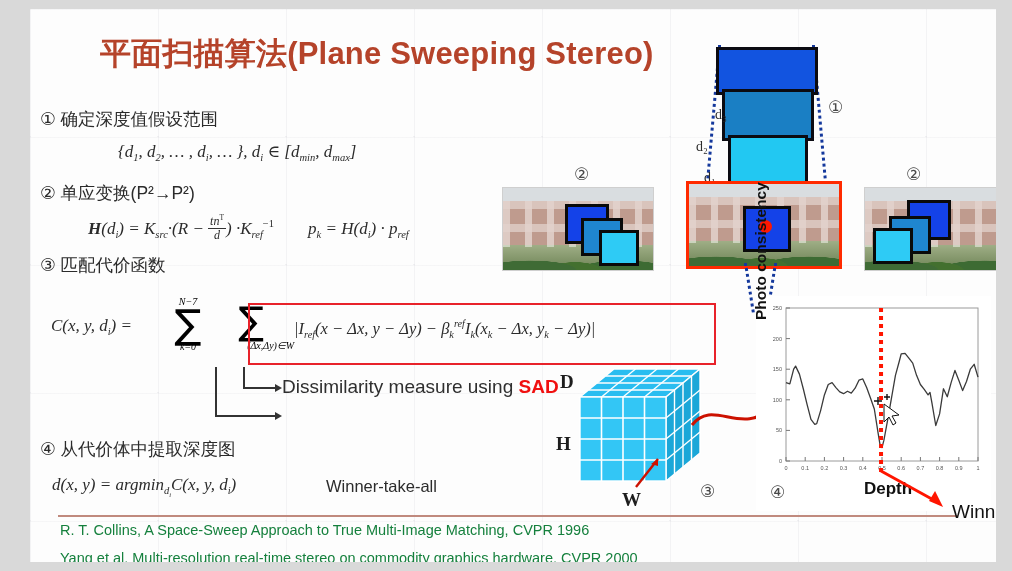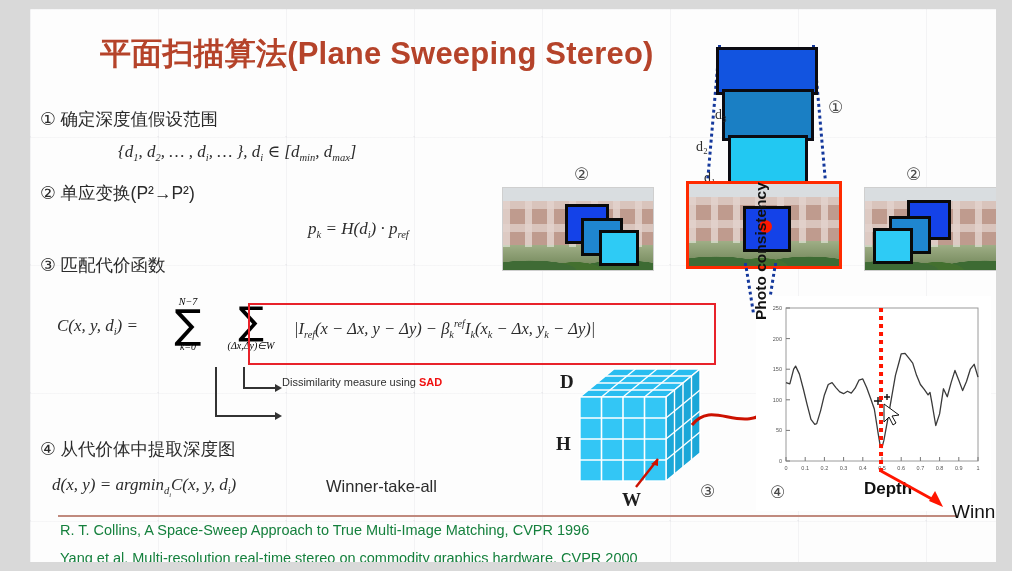--- a/index.html
+++ b/index.html
@@ -62,21 +62,21 @@
   #arrowgroup{left:185px;top:358px;width:260px;height:56px;}
   .vline{position:absolute;width:2px;background:#333;}
   .hline{position:absolute;height:2px;background:#333;}
   .ahead{
     position:absolute;width:0;height:0;
     border-top:4px solid transparent;
     border-bottom:4px solid transparent;
     border-left:7px solid #333;
   }
   .arrlabel{
-    position:absolute;font-size:11px;color:#2f2f2f;white-space:nowrap;
+    position:absolute;font-size:19px;color:#2f2f2f;white-space:nowrap;
   }
   .sad{color:#f01010;font-weight:bold;}
 
   
   #divider{left:28px;top:506px;width:900px;height:1.5px;background:#c08a7e;}
   .ref{font-size:14.5px;color:#15803d;white-space:nowrap;}
 
   
   .photo{
     position:absolute;background:#cbb7ac;overflow:hidden;
@@ -153,41 +153,48 @@
   <div class="layer formula" style="left:88px;top:132px;font-size:17px;">
     {<i>d</i><sub>1</sub>, <i>d</i><sub>2</sub>, … , <i>d</i><sub>i</sub>, … }, <i>d</i><sub>i</sub>
     <span class="up">∈</span> [<i>d</i><sub><i>min</i></sub>, <i>d</i><sub><i>max</i></sub>]
   </div>
 
   <div class="layer bullet" style="left:10px;top:172px;">
     <span>②</span>
     <span>单应变换(P²→P²)</span>
   </div>
 
+  <div class="layer formula" style="left:58px;top:205px;font-size:17px;">
+    <b>H</b>(<i>d</i><sub>i</sub>) = <i>K</i><sub><i>src</i></sub>·(<i>R</i> −
+    <span style="display:inline-block;vertical-align:-5px;text-align:center;line-height:1.05;">
+      <span style="display:block;font-size:12px;border-bottom:1px solid #333;padding:0 2px;"><i>tn</i><sup class="up">T</sup></span>
+      <span style="display:block;font-size:12px;"><i>d</i></span>
+    </span>) ·<i>K</i><sub><i>ref</i></sub><sup class="up">−1</sup>
+  </div>
 
   <div class="layer formula" style="left:278px;top:210px;font-size:17px;">
     <i>p</i><sub>k</sub> = <i>H</i>(<i>d</i><sub>i</sub>) · <i>p</i><sub><i>ref</i></sub>
   </div>
 
   <div class="layer bullet" style="left:10px;top:244px;">
     <span>③</span>
     <span>匹配代价函数</span>
   </div>
 
-  <div class="layer formula" style="left:27px;top:307px;font-size:17px;">
+  <div class="layer formula" style="left:21px;top:307px;font-size:17px;">
     <i>C</i>(<i>x</i>, <i>y</i>, <i>d</i><sub>i</sub>) =
   </div>
   <div class="layer" style="left:128px;top:287px;width:60px;height:68px;text-align:center;">
     <div style="font-size:10px;font-family:'Liberation Serif',serif;font-style:italic;">N−7</div>
     <div style="font-size:40px;line-height:34px;font-family:'DejaVu Sans',sans-serif;">∑</div>
     <div style="font-size:10px;font-family:'Liberation Serif',serif;font-style:italic;">k=0</div>
   </div>
   <div class="layer" style="left:178px;top:293px;width:86px;height:68px;text-align:center;">
     <div style="font-size:38px;line-height:38px;font-family:'DejaVu Sans',sans-serif;">∑</div>
-    <div style="font-size:10px;font-family:'Liberation Serif',serif;font-style:italic;">(Δx,Δy)∈W</div>
+    <div style="font-size:10px;font-family:'Liberation Serif',serif;font-style:italic;text-align:right;">(Δx,Δy)∈W</div>
   </div>
   <div class="layer formula" style="left:264px;top:309px;font-size:16.5px;">
     |<i>I</i><sub><i>ref</i></sub>(<i>x</i> − Δ<i>x</i>, <i>y</i> − Δ<i>y</i>) −
     <i>β</i><sub>k</sub><sup style="font-style:italic;"><i>ref</i></sup><i>I</i><sub>k</sub>(<i>x</i><sub>k</sub>
     − Δ<i>x</i>, <i>y</i><sub>k</sub> − Δ<i>y</i>)|
   </div>
   <div class="layer" id="costbox"></div>
 
   <div class="layer" id="arrowgroup">
     <div class="vline" style="left:0;top:0;height:50px;"></div>

